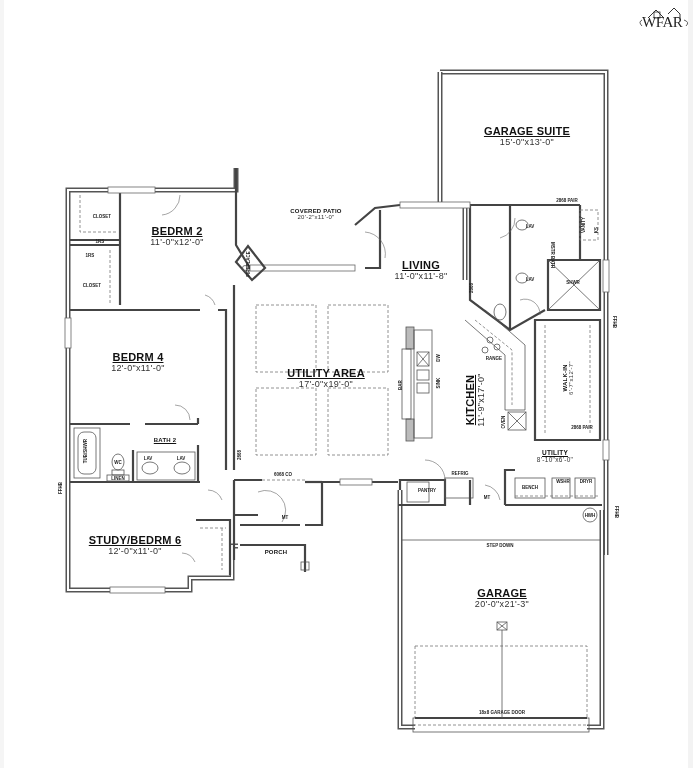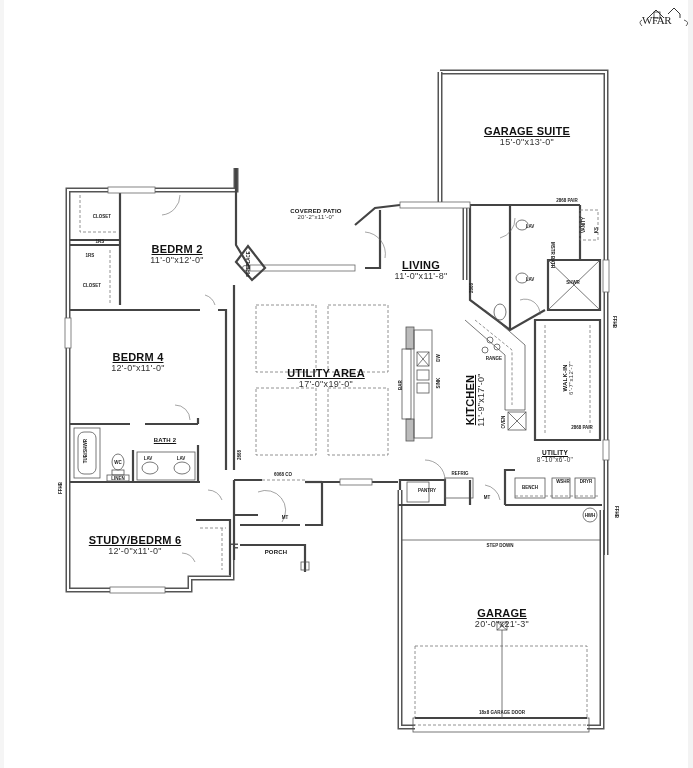--- a/index.html
+++ b/index.html
@@ -10,21 +10,21 @@
   svg.plan { position: absolute; left: 0; top: 0; }
   .room-label { position: absolute; text-align: center; transform: translate(-50%, -50%); white-space: nowrap; color: #111; }
   .room-name { font-weight: bold; font-size: 11px; letter-spacing: 0.2px; display: block; }
   .room-name.u { text-decoration: underline; }
   .room-dim { font-size: 9px; color: #333; display: block; letter-spacing: 0.3px; }
   .small-label { position: absolute; font-size: 4.5px; font-weight: bold; color: #222; transform: translate(-50%, -50%); white-space: nowrap; }
   .small-label.v { transform: translate(-50%, -50%) rotate(-90deg); }
   .small-label.v2 { transform: translate(-50%, -50%) rotate(90deg); }
   .kitchen { transform: translate(-50%, -50%) rotate(-90deg); }
   .logo { position: absolute; left: 634px; top: 4px; width: 58px; height: 40px; }
-  .logo-text { position: absolute; left: 642px; top: 14px; font-family: "Liberation Serif", serif; font-size: 11px; color: #222; letter-spacing: -0.5px; }
+  .logo-text { position: absolute; left: 642px; top: 14px; font-family: "Liberation Serif", serif; font-size: 15px; color: #222; letter-spacing: -0.5px; }
 </style>
 </head>
 <body>
 
 <div class="canvas">
   <div class="left-strip"></div>
   <div class="right-strip"></div>
 
   <svg class="plan" width="693" height="768" viewBox="0 0 693 768">
     <defs>
@@ -181,21 +181,21 @@
     <rect x="20" y="8" width="6" height="6" fill="none" stroke="#333" stroke-width="0.8"></rect>
     <path d="M8,16 Q4,18 8,22 M50,16 Q56,18 52,22" fill="none" stroke="#333" stroke-width="0.8"></path>
   </svg>
   <div class="logo-text">WFAR</div>
 
   <div class="room-label" style="left:527px; top:136px;">
     <span class="room-name u">GARAGE SUITE</span>
     <span class="room-dim">15'-0"x13'-0"</span>
   </div>
 
-  <div class="room-label" style="left:177px; top:254px;">
+  <div class="room-label" style="left:177px; top:236px;">
     <span class="room-name u">BEDRM 2</span>
     <span class="room-dim">11'-0"x12'-0"</span>
   </div>
 
   <div class="room-label" style="left:316px; top:214px;">
     <span class="room-name" style="font-size:6px;">COVERED PATIO</span>
     <span class="room-dim" style="font-size:6px;">20'-2"x11'-0"</span>
   </div>
 
   <div class="room-label" style="left:421px; top:270px;">
@@ -234,21 +234,21 @@
 
   <div class="room-label" style="left:135px; top:545px;">
     <span class="room-name u">STUDY/BEDRM 6</span>
     <span class="room-dim">12'-0"x11'-0"</span>
   </div>
 
   <div class="room-label" style="left:276px; top:552px;">
     <span class="room-name" style="font-size:6px;">PORCH</span>
   </div>
 
-  <div class="room-label" style="left:502px; top:618px;">
+  <div class="room-label" style="left:502px; top:598px;">
     <span class="room-name u">GARAGE</span>
     <span class="room-dim">20'-0"x21'-3"</span>
   </div>
 
   <div class="small-label v2" style="left:552px; top:255px;">MSTR BATH</div>
 
   <div class="small-label" style="left:102px; top:216px;">CLOSET</div>
   <div class="small-label" style="left:92px; top:285px;">CLOSET</div>
   <div class="small-label" style="left:100px; top:241px;">1RS</div>
   <div class="small-label" style="left:90px; top:255px;">1RS</div>

